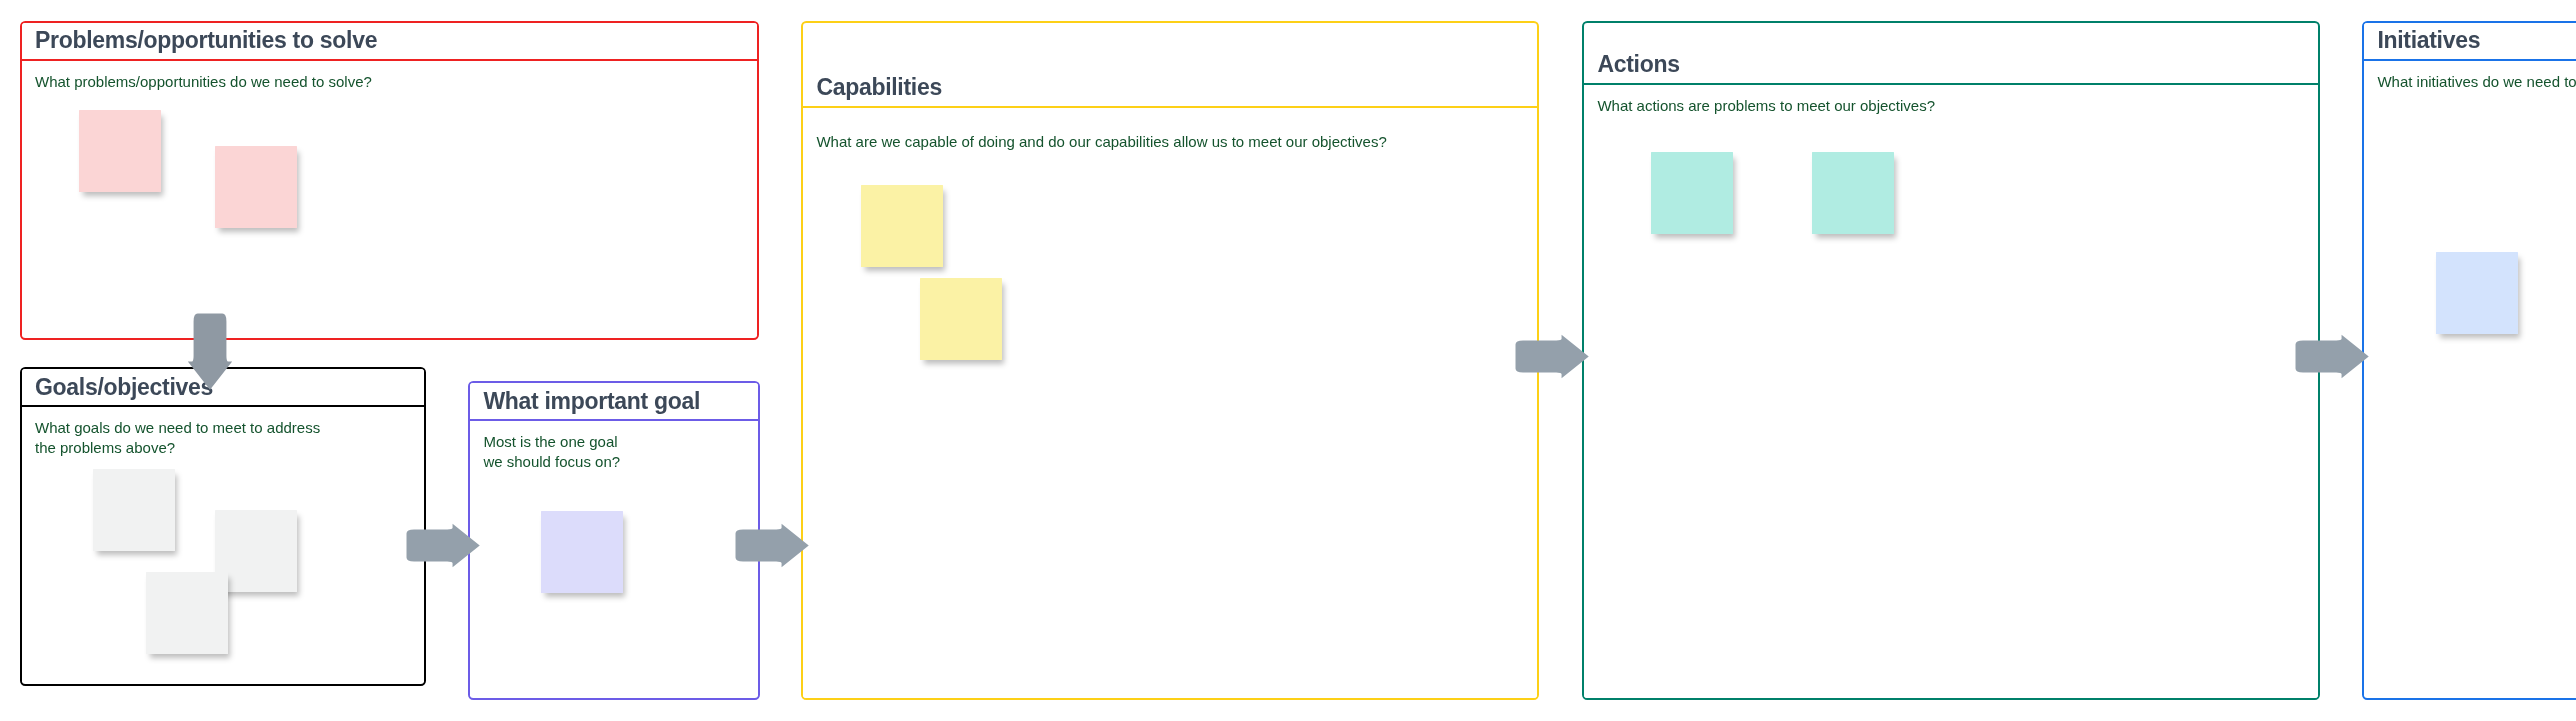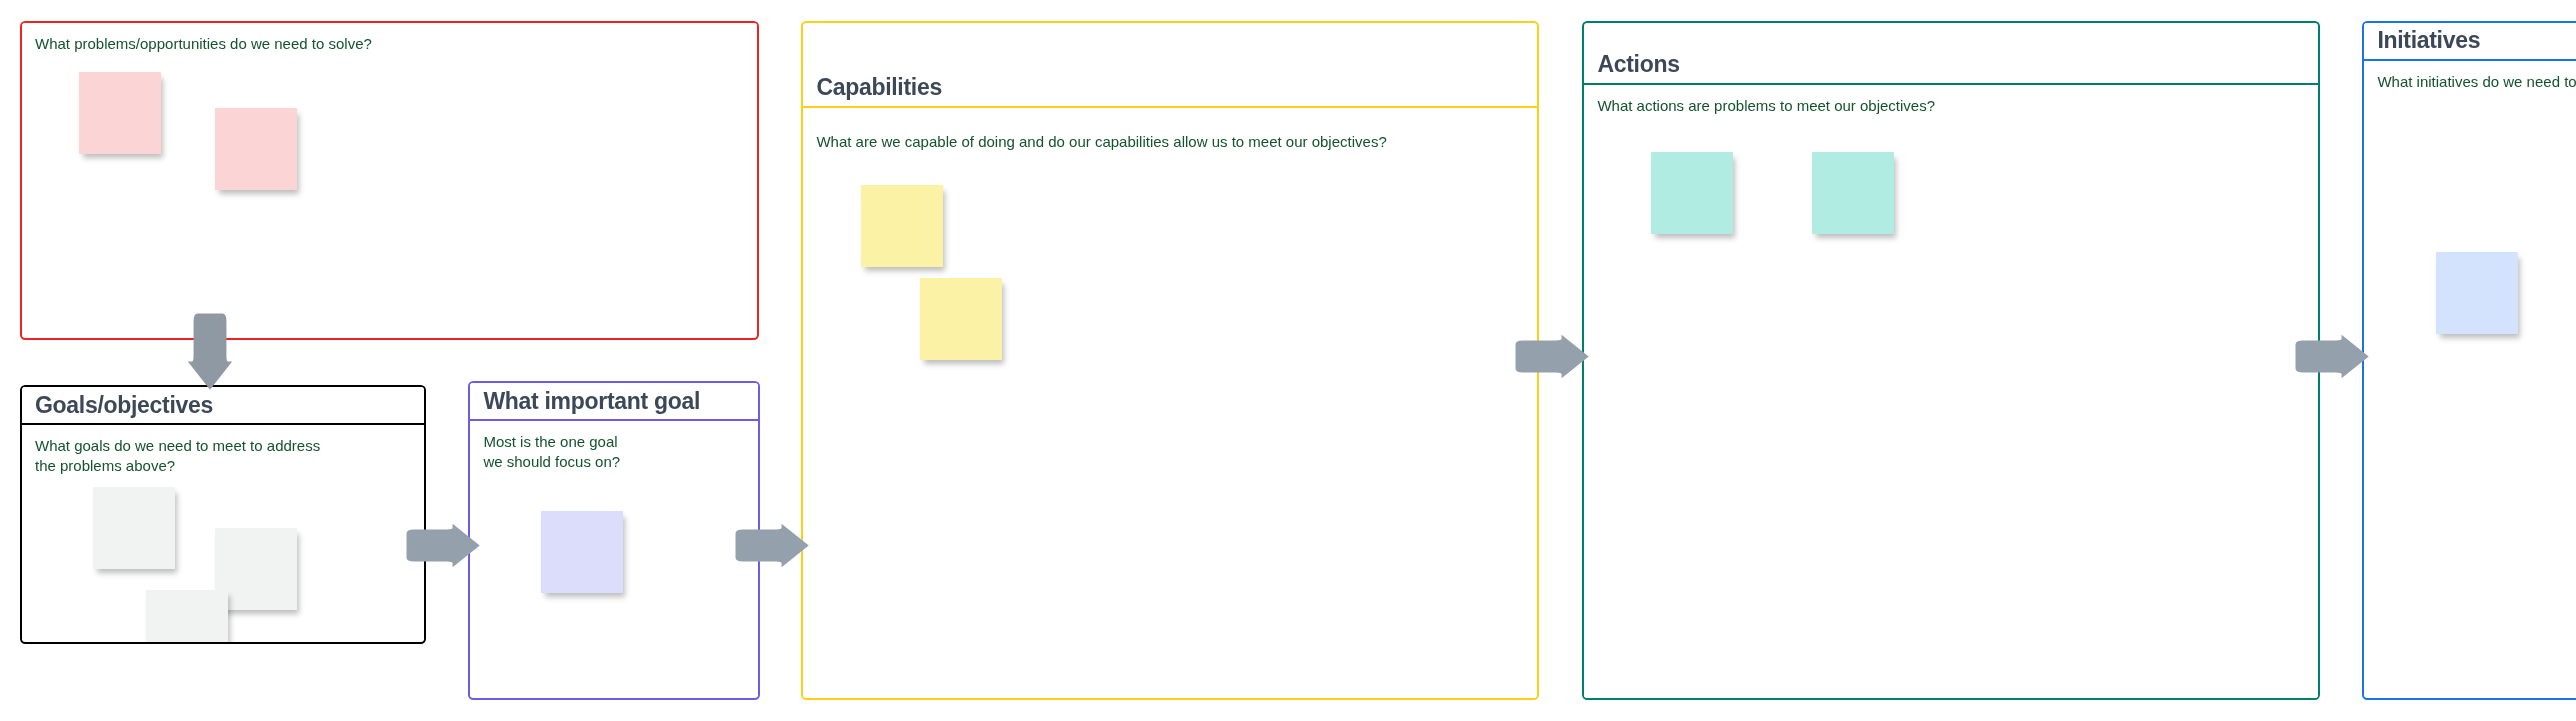--- a/index.html
+++ b/index.html
@@ -74,27 +74,30 @@
 
   
   .arrow { position: absolute; }
   .arrow svg { display: block; width: 100%; height: 100%; }
 </style>
 </head>
 <body>
 
 <div id="canvas">
     <div class="panel" style="left: 19.6px; top: 20.6px; width: 739px; height: 319px; border-color: rgb(238, 34, 34);">
+      <div class="panel-header" style="border-bottom-color: rgb(238, 34, 34);">
+        <div class="panel-title">Problems/opportunities to solve</div>
+      </div>
       <div class="panel-body">
         <div class="panel-prompt" style="width: 618px;">What problems/opportunities do we need to solve?</div>
         <div class="note" style="left: 57px; top: 49px; width: 82px; height: 82px; background: linear-gradient(rgb(251, 213, 213) 0%, rgb(251, 213, 213) 18%, rgb(251, 213, 213) 100%);"></div>
         <div class="note" style="left: 193px; top: 85px; width: 82px; height: 82px; background: linear-gradient(rgb(251, 213, 213) 0%, rgb(251, 213, 213) 18%, rgb(251, 213, 213) 100%);"></div>
       </div>
     </div>
-    <div class="panel" style="left: 19.6px; top: 385px; width: 406px; height: 259px; border-color: rgb(0, 0, 0);">
+    <div class="panel" style="left: 19.6px; top: 367px; width: 406px; height: 319px; border-color: rgb(0, 0, 0);">
       <div class="panel-header" style="border-bottom-color: rgb(0, 0, 0);">
         <div class="panel-title">Goals/objectives</div>
       </div>
       <div class="panel-body">
         <div class="panel-prompt" style="width: 289px;">What goals do we need to meet to address the problems above?</div>
         <div class="note" style="left: 71px; top: 62px; width: 82px; height: 82px; background: linear-gradient(rgb(241, 242, 242) 0%, rgb(241, 242, 242) 18%, rgb(241, 242, 242) 100%);"></div>
         <div class="note" style="left: 193px; top: 103px; width: 82px; height: 82px; background: linear-gradient(rgb(241, 242, 242) 0%, rgb(241, 242, 242) 18%, rgb(241, 242, 242) 100%);"></div>
         <div class="note" style="left: 124px; top: 165px; width: 82px; height: 82px; background: linear-gradient(rgb(241, 242, 242) 0%, rgb(241, 242, 242) 18%, rgb(241, 242, 242) 100%);"></div>
       </div>
     </div>

